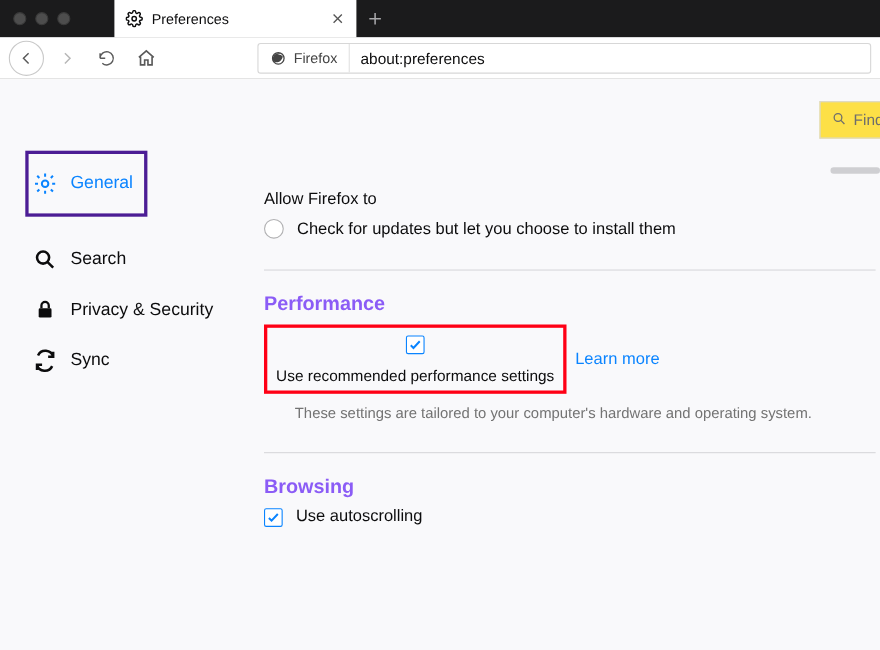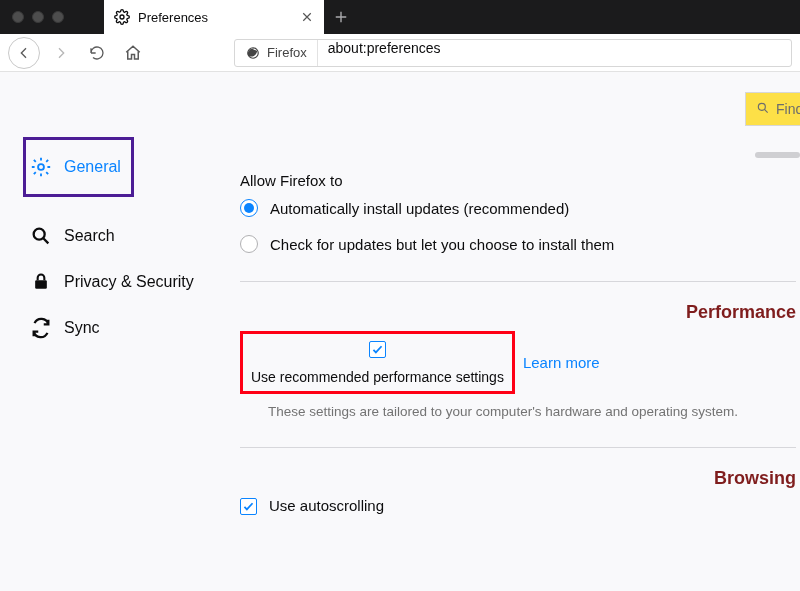--- a/index.html
+++ b/index.html
@@ -77,21 +77,21 @@
     width: 32px; height: 32px;
   }
   .nav-fwd { color: #b7b7b7; }
   .urlbar {
     margin-left: 80px;
     flex: 1;
     height: 28px;
     border: 1px solid #d7d7d7;
     border-radius: 3px;
     display: flex;
-    align-items: flex-start;
+    align-items: center;
     overflow: hidden;
   }
   .identity {
     display:flex; align-items:center; gap:6px;
     padding: 0 10px;
     height:100%;
     border-right: 1px solid #e2e2e2;
     color: #444;
     font-size: 13px;
   }
@@ -161,22 +161,21 @@
     top: 80px; right: 0;
     width: 45px; height: 6px;
     border-radius: 3px;
     background: #cfcfd2;
   }
   .section-inner { padding-right: 4px; }
   .section-title {
     font-size: 18px;
     font-weight: 600;
     margin: 0 0 6px 0;
-    color: #7f1d1d;
-    text-align: right;
+    color: #8b5cf6;
   }
   .group { margin-bottom: 10px; }
   .subtext {
     font-size: 15px;
     color: #0c0c0d;
     margin: 80px 0 10px 0;
   }
 
   .radio-row, .check-row {
     display: flex; align-items: center; gap: 12px;
@@ -345,24 +344,20 @@
             <path d="M20 20l-5.5-5.5"></path>
           </svg>
       </span>
       <span>Find</span>
     </div>
     <div class="scroll-hint"></div>
 
     <div class="section-inner">
       <div class="group">
         <div class="subtext">Allow Firefox to</div>
-        <label class="radio-row">
-          <span class="radio checked"></span>
-          <span>Automatically install updates (recommended)</span>
-        </label>
         <label class="radio-row">
           <span class="radio"></span>
           <span>Check for updates but let you choose to install them</span>
         </label>
       </div>
 
       <hr class="sep">
 
       <div class="group">
         <h2 class="section-title">Performance</h2>

